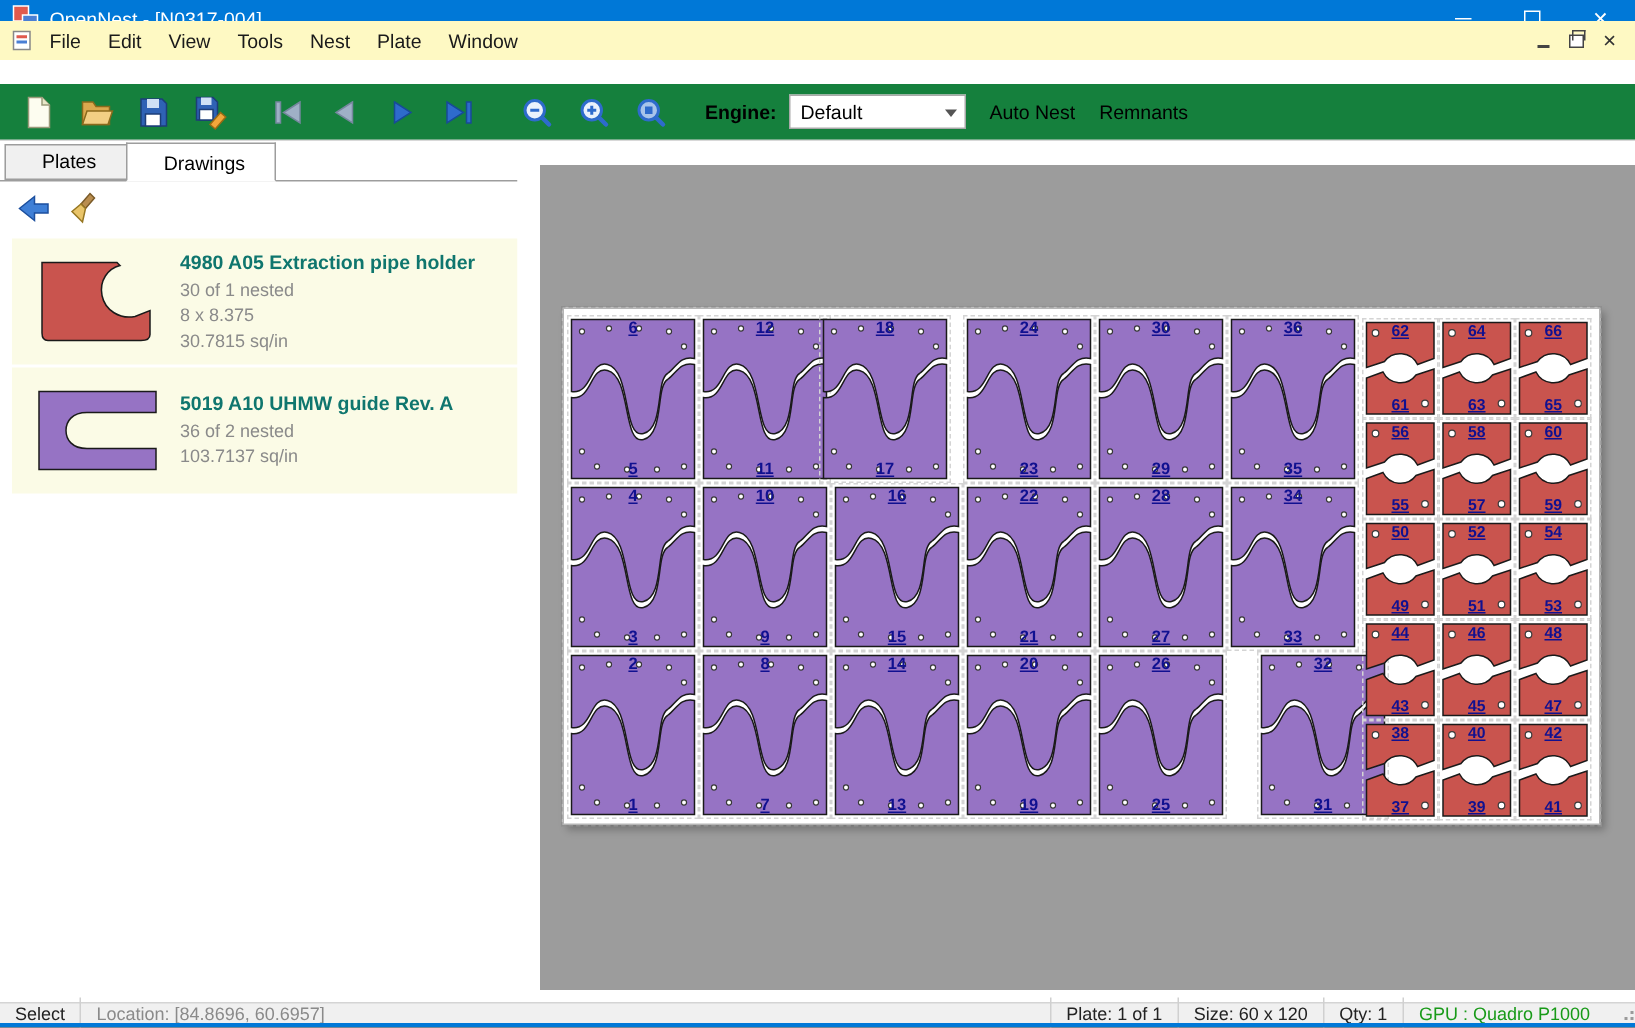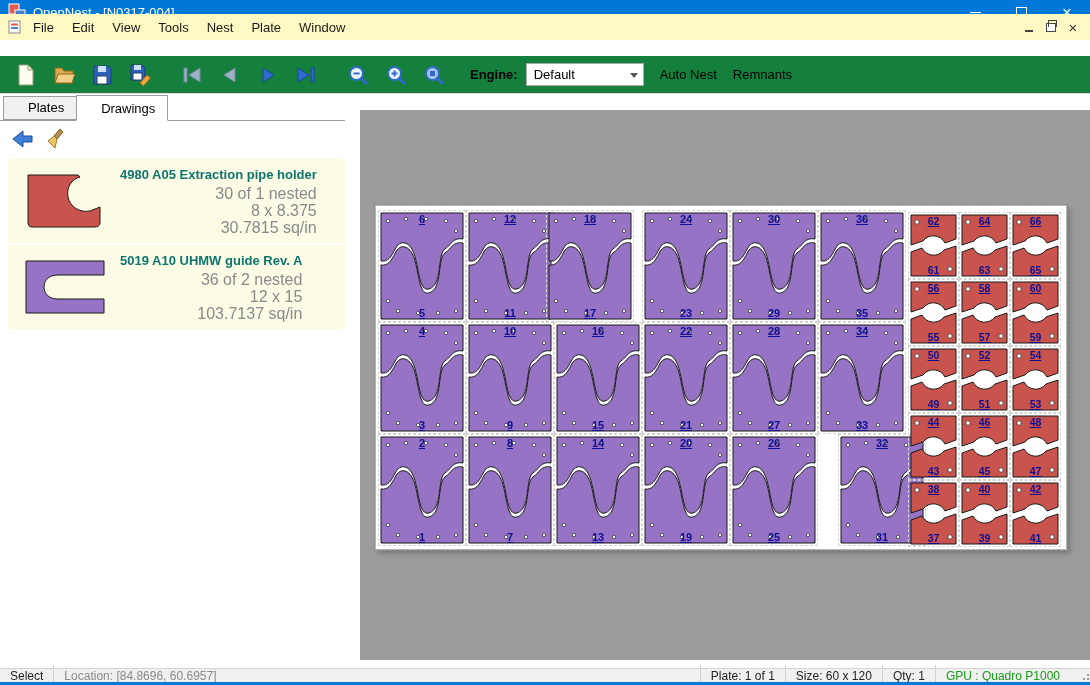--- a/index.html
+++ b/index.html
@@ -38,32 +38,32 @@
   .engine-label{font-weight:bold;font-size:13px;margin-left:14px;margin-right:8px;}
   .combo{width:118px;height:23px;border:1px solid #a9a9a9;background:#fff;display:flex;
          align-items:center;font-size:13px;padding-left:7px;box-sizing:border-box;position:relative;}
   .combo .caret{position:absolute;right:5px;top:9px;width:0;height:0;
          border-left:4px solid transparent;border-right:4px solid transparent;border-top:5px solid #555;}
   .tb-text{font-size:13px;margin-left:16px;cursor:default;}
 
   
   .left-panel{position:absolute;left:0;top:95px;width:345px;bottom:25px;background:#fff;}
   .tabstrip{height:25px;border-bottom:1px solid #9d9d9d;display:flex;align-items:flex-end;padding-left:3px;}
-  .tab{font-size:13px;padding:3px 12px 4px 24px;border:1px solid #9d9d9d;background:#f0f0f0;
+  .tab{font-size:13px;padding:3px 20px 4px 24px;border:1px solid #9d9d9d;background:#f0f0f0;
        margin-right:-1px;position:relative;}
   .tab.active{background:#fff;border-bottom-color:#fff;z-index:2;padding-top:5px;margin-bottom:-1px;}
   .panel-toolbar{height:36px;display:flex;align-items:center;padding-left:8px;}
   .ptb-btn{width:28px;height:28px;display:flex;align-items:center;justify-content:center;margin-right:8px;}
   .drawing-list{margin-top:2px;}
   .drawing-item{display:flex;align-items:center;background:#fbfbe6;margin:0 0 2px 8px;
                 padding:6px 6px 6px 8px;min-height:72px;}
   .thumb{width:96px;flex-shrink:0;display:flex;align-items:center;justify-content:center;}
   .meta{padding-left:8px;}
   .dname{font-size:13px;font-weight:bold;color:#0f766e;margin-bottom:3px;}
-  .dsub{font-size:16px;color:#8a8a8a;line-height:17px;text-align:right;}
+  .dsub{font-size:12px;color:#8a8a8a;line-height:17px;}
 
   
   .main-area{position:absolute;left:345px;top:95px;right:0;bottom:25px;background:#fff;}
   .canvas-gray{position:absolute;left:15px;top:15px;right:0;bottom:0;background:#9c9c9c;}
   #plate{position:absolute;left:15px;top:95px;width:690px;height:343px;background:#fff;
          border:1px solid #b5b5b5;outline:1px dashed #8f8f8f;box-shadow:3px 3px 5px rgba(0,0,0,0.25);}
   .cell{position:absolute;border:1px dashed #d4d4d4;}
   .cell svg{display:block;}
   .part{stroke:#1a1a1a;stroke-width:1;}
   .hole{fill:#fff;stroke:#3a3a3a;stroke-width:0.8;}
@@ -253,21 +253,20 @@
       </div>
       <div class="drawing-item">
         <div class="thumb">
           <svg width="92" height="64" viewBox="0 0 92 64">
             <path stroke="#1a1a1a" d="M8,6 H86 V20 H40 C30,20 26,26 26,32 C26,38 30,44 40,44 H86 V58 H8 Z" fill="#9673c4"></path>
           </svg>
         </div>
         <div class="meta">
           <div class="dname">5019 A10 UHMW guide Rev. A</div>
           <div class="dsub">36 of 2 nested</div>
-          <div class="dsub">12 x 15</div>
           <div class="dsub">103.7137 sq/in</div>
         </div>
       </div>
     </div>
   </div>
 
   <div class="main-area">
     <div class="canvas-gray">
       <div id="plate" style="--numcolor: #101090;">
           <div class="cell" style="left: 2px; top: 4px; width: 86px; height: 110px;">

